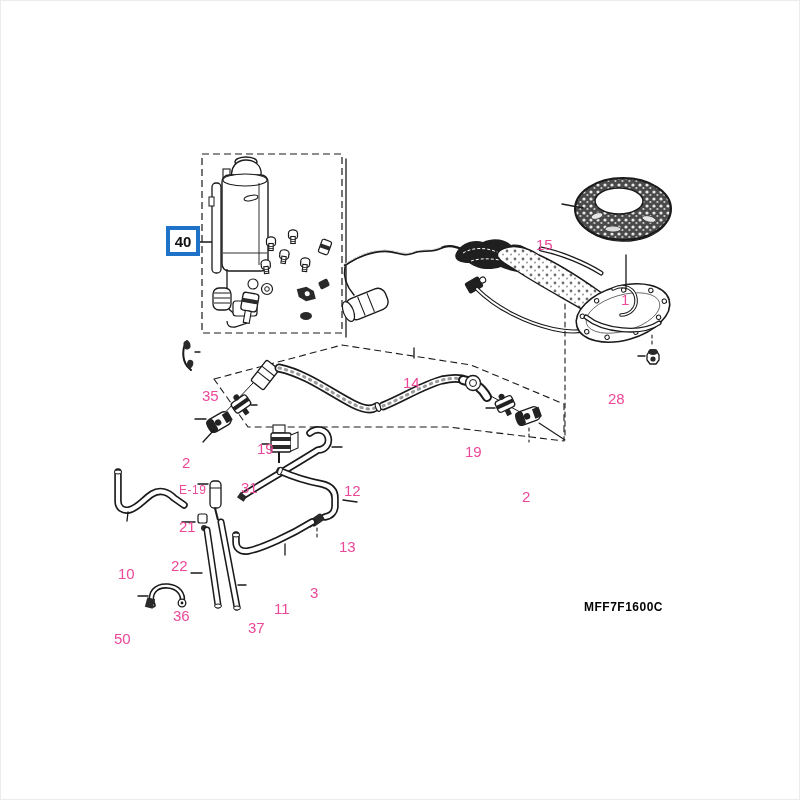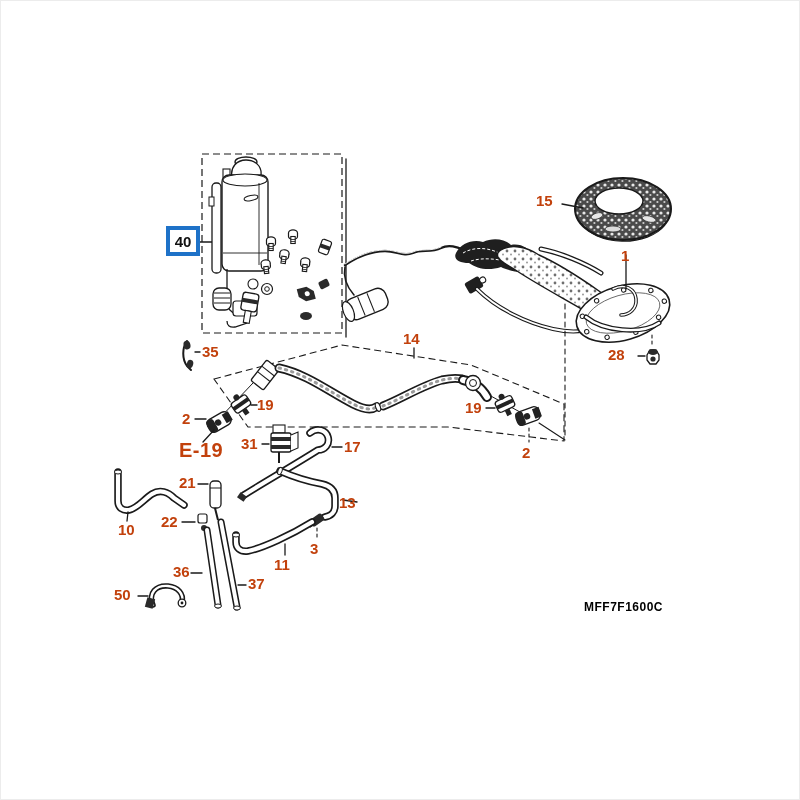--- a/index.html
+++ b/index.html
@@ -1,20 +1,20 @@
 <!DOCTYPE html>
 <html><head>
 <meta charset="utf-8">
 <style>
   html,body{margin:0;padding:0;background:#fff;}
   .stage{position:relative;width:800px;height:800px;background:#ffffff;border:1px solid #ececec;box-sizing:border-box;
          font-family:"Liberation Sans",sans-serif;overflow:hidden;}
   svg{position:absolute;left:0;top:0;}
-  .lbl{position:absolute;font-weight:700;font-size:15px;color:#c2410c;line-height:1;white-space:nowrap;}
-  .lbl-big{font-size:20px;letter-spacing:.5px;}
+  .lbl{position:absolute;font-weight:400;font-size:15px;color:#ec4899;line-height:1;white-space:nowrap;margin-top:44px;}
+  .lbl-big{font-size:12px;letter-spacing:.5px;}
   .hl{position:absolute;border:4px solid #3b82f6;background:#fff;width:26px;height:22px;
       display:flex;align-items:center;justify-content:center;font-weight:700;font-size:15px;color:#101010;}
   .code{position:absolute;font-weight:700;font-size:12px;color:#000000;letter-spacing:.5px;}
   .t{stroke:#1a1a1a;fill:none;stroke-linecap:round;stroke-linejoin:round;}
   .w{stroke:#ffffff;fill:none;stroke-linecap:round;stroke-linejoin:round;}
   .spk{stroke:#9a9a9a;fill:none;stroke-linecap:round;}
 </style>
 </head>
 <body>
 
@@ -277,25 +277,25 @@
 </div>
 <div class="lbl" style="left:535px;top:192px;">15</div>
 <div class="lbl" style="left:620px;top:247px;">1</div>
 <div class="lbl" style="left:607px;top:346px;">28</div>
 <div class="lbl" style="left:201px;top:343px;">35</div>
 <div class="lbl" style="left:402px;top:330px;">14</div>
 <div class="lbl" style="left:256px;top:396px;">19</div>
 <div class="lbl" style="left:181px;top:410px;">2</div>
 <div class="lbl lbl-big" style="left:178px;top:439px;">E-19</div>
 <div class="lbl" style="left:240px;top:435px;text-align:center;">31</div>
-<div class="lbl" style="left:343px;top:438px;">17</div>
+<div class="lbl" style="left:343px;top:438px;">12</div>
 <div class="lbl" style="left:464px;top:399px;">19</div>
 <div class="lbl" style="left:521px;top:444px;">2</div>
 <div class="lbl" style="left:178px;top:474px;">21</div>
-<div class="lbl" style="left:160px;top:513px;">22</div>
+<div class="lbl" style="left:170px;top:513px;">22</div>
 <div class="lbl" style="left:117px;top:521px;">10</div>
 <div class="lbl" style="left:172px;top:563px;">36</div>
 <div class="lbl" style="left:113px;top:586px;">50</div>
 <div class="lbl" style="left:247px;top:575px;text-align:right;">37</div>
 <div class="lbl" style="left:273px;top:556px;">11</div>
 <div class="lbl" style="left:309px;top:540px;">3</div>
 <div class="lbl" style="left:338px;top:494px;">13</div>
 
 <div class="code" style="left:583px;top:599px;">MFF7F1600C</div>
 

